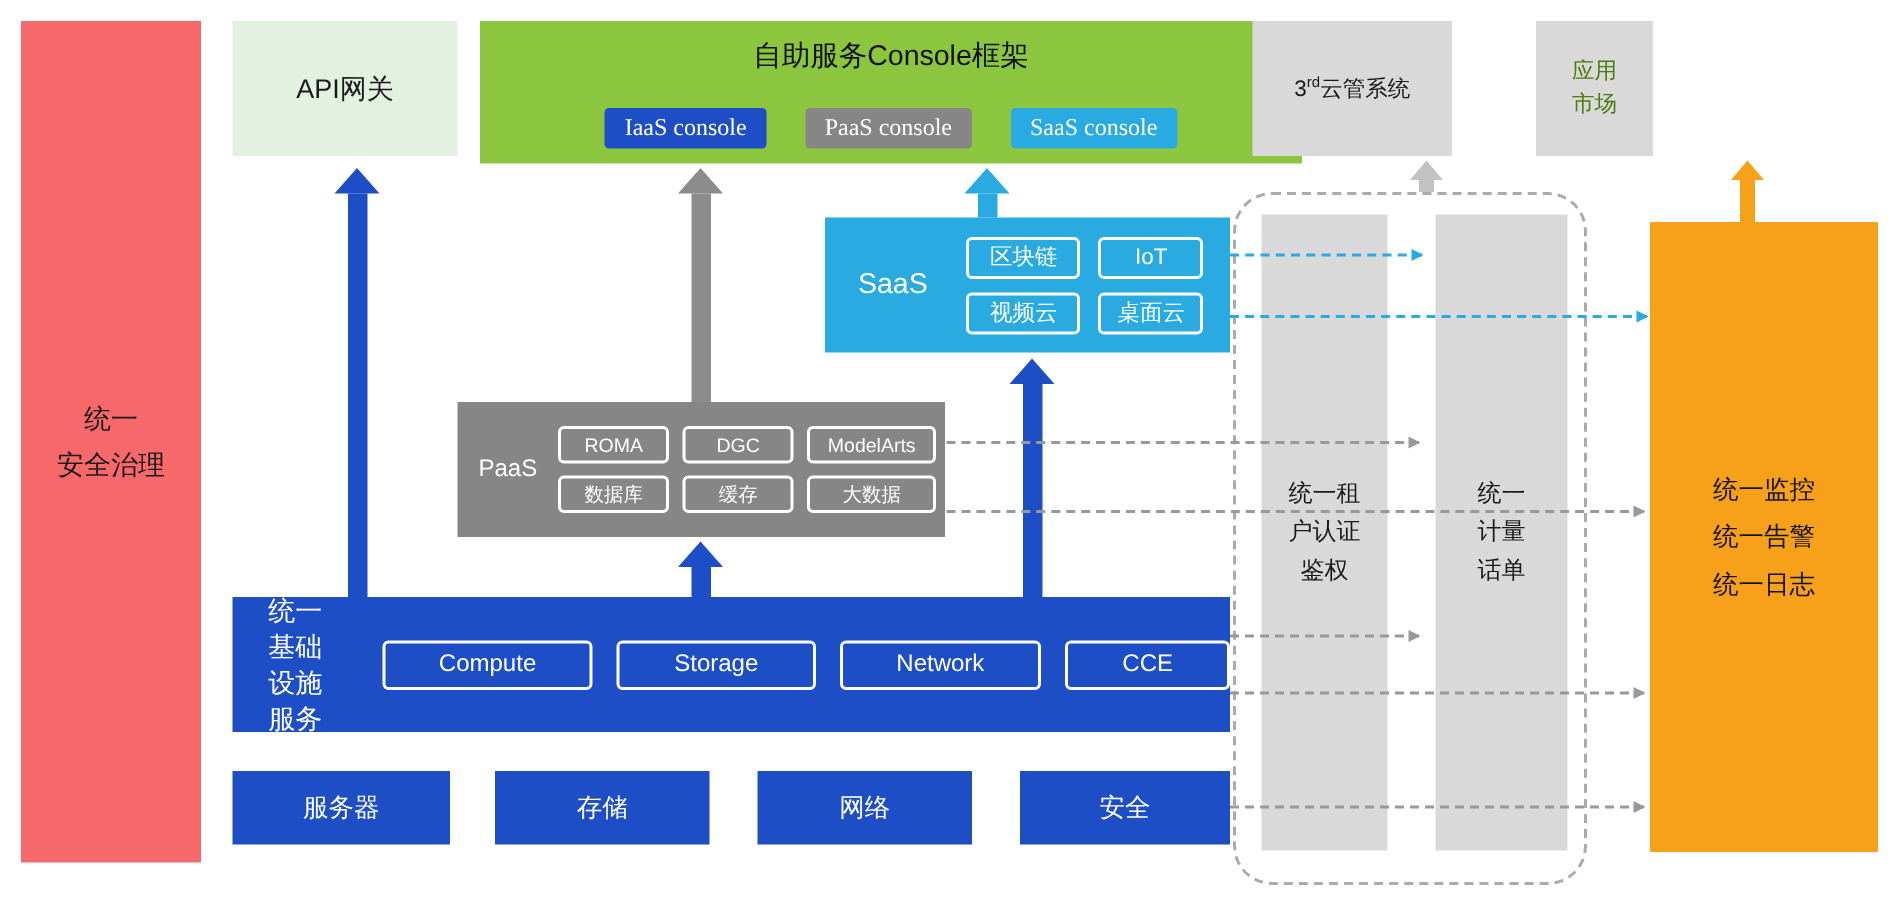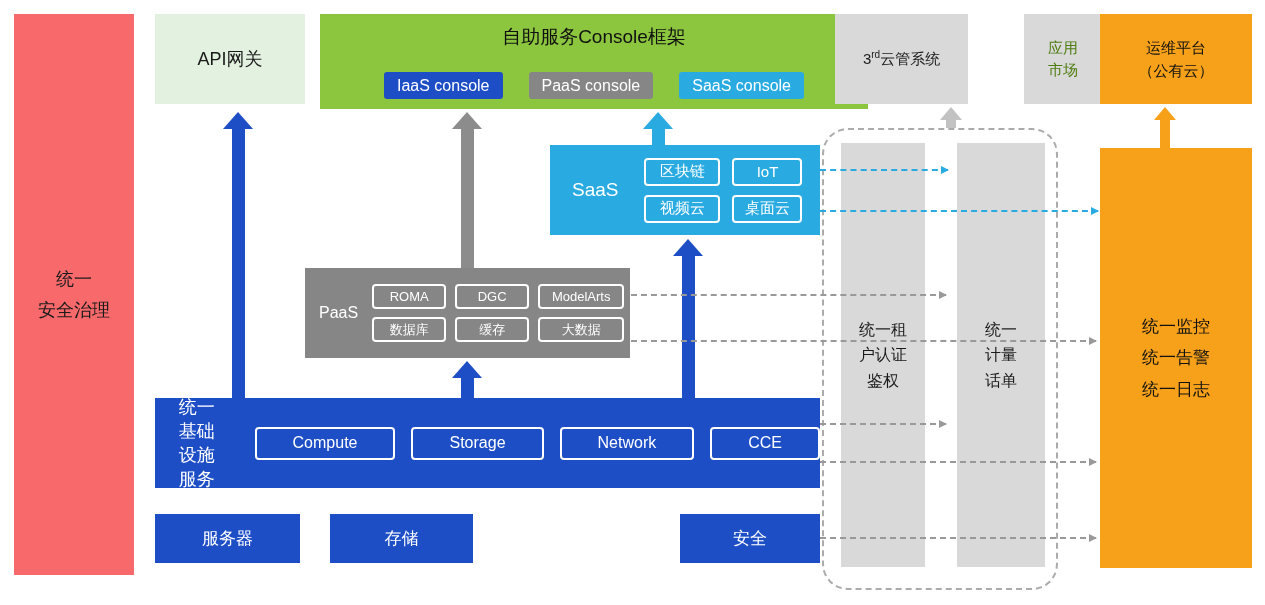--- a/index.html
+++ b/index.html
@@ -14,21 +14,21 @@
          text-align:center; white-space:pre-line; }
 
   .security   { left:14px;  top:14px; width:120px; height:561px; background:var(--red);
                 font-size:18px; line-height:1.7; color:#1a1a1a; }
   .apigw      { left:155px; top:14px; width:150px; height:90px; background:var(--lgreen);
                 font-size:18px; color:#1a1a1a; }
   .console    { left:320px; top:14px; width:548px; height:95px; background:var(--green);
                 display:flex; flex-direction:column; align-items:center;
                 justify-content:space-between; padding:10px 0 10px; position:absolute; }
   .console-title { font-size:19px; color:#111; }
-  .console-btns  { display:flex; gap:26px; }
+  .console-btns  { display:flex; gap:26px;font-family:Liberation Serif, serif; }
   .console-btn   { height:27px; padding:0 13px; display:flex; align-items:center;
                    color:#fff; font-size:16px; border-radius:3px; }
   .btn-iaas { background:var(--blue); }
   .btn-paas { background:var(--gray); }
   .btn-saas { background:var(--lblue); }
 
   .thirdparty { left:835px; top:14px; width:133px; height:90px; background:var(--lgray);
                 font-size:15px; color:#1a1a1a; }
   .thirdparty sup { font-size:10px; }
   .appmarket  { left:985px; top:14px; width:78px; height:90px; background:var(--lgray);
@@ -107,24 +107,20 @@
 
   <div class="box thirdparty">
     <span><span>3</span><sup>rd</sup><span>云管系统</span></span>
   </div>
 
   <div class="box appmarket">
     <span>应用
 市场</span>
   </div>
 
-  <div class="box omplat">
-    <span>运维平台
-（公有云）</span>
-  </div>
 
   <div class="arrow-up" style="left:223px;top:112px;height:286px;--c:var(--blue)">
       <div class="head"></div>
       <div class="shaft"></div>
     </div>
   <div class="arrow-up" style="left:452px;top:112px;height:156px;--c:#8C8C8C">
       <div class="head"></div>
       <div class="shaft"></div>
     </div>
   <div class="arrow-up" style="left:452px;top:361px;height:37px;--c:var(--blue)">
@@ -175,20 +171,21 @@
     <div class="iaas-chips">
       <div class="chip">Compute</div>
       <div class="chip">Storage</div>
       <div class="chip">Network</div>
       <div class="chip">CCE</div>
     </div>
   </div>
 
   <div class="box hw" style="left:155px;width:145px"><span>服务器</span></div>
   <div class="box hw" style="left:330px;width:143px"><span>存储</span></div>
+  <div class="box hw" style="left:505px;width:143px"><span>网络</span></div>
   <div class="box hw" style="left:680px;width:140px"><span>安全</span></div>
 
   <div class="dashed-cont"></div>
   <div class="box authbar">
     <span>统一租
 户认证
 鉴权</span>
   </div>
   <div class="box meterbar">
     <span>统一

